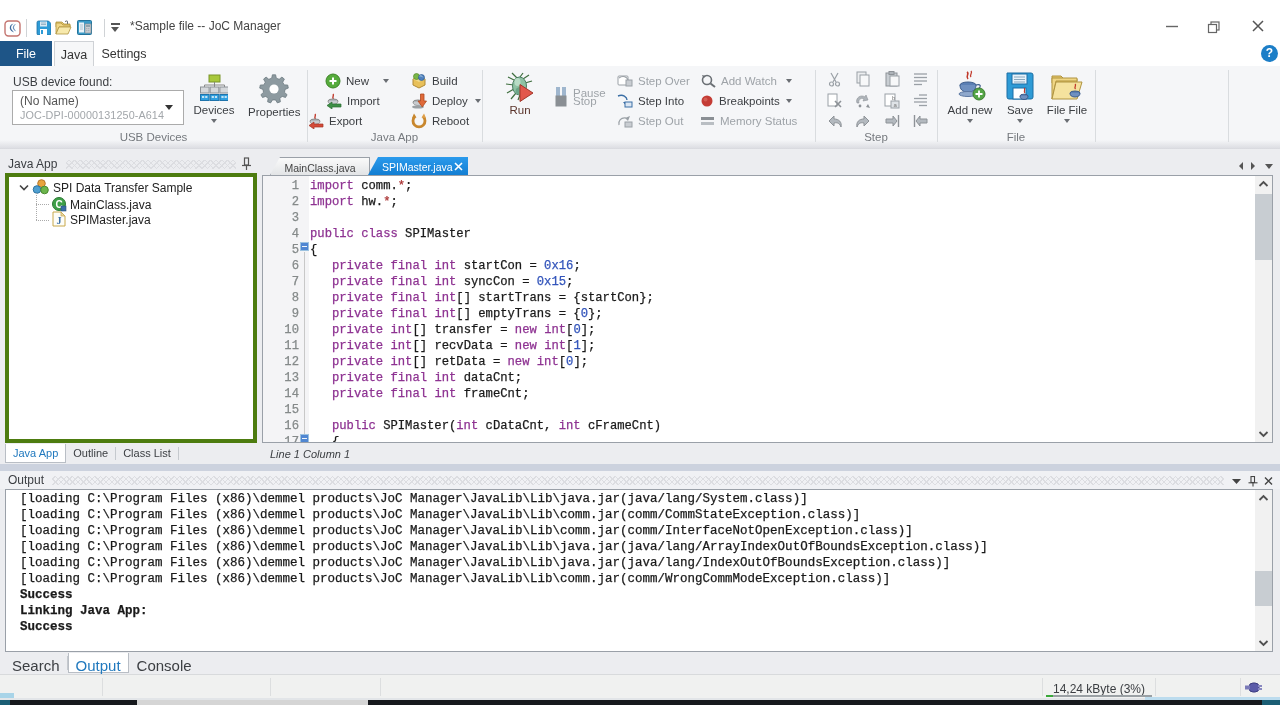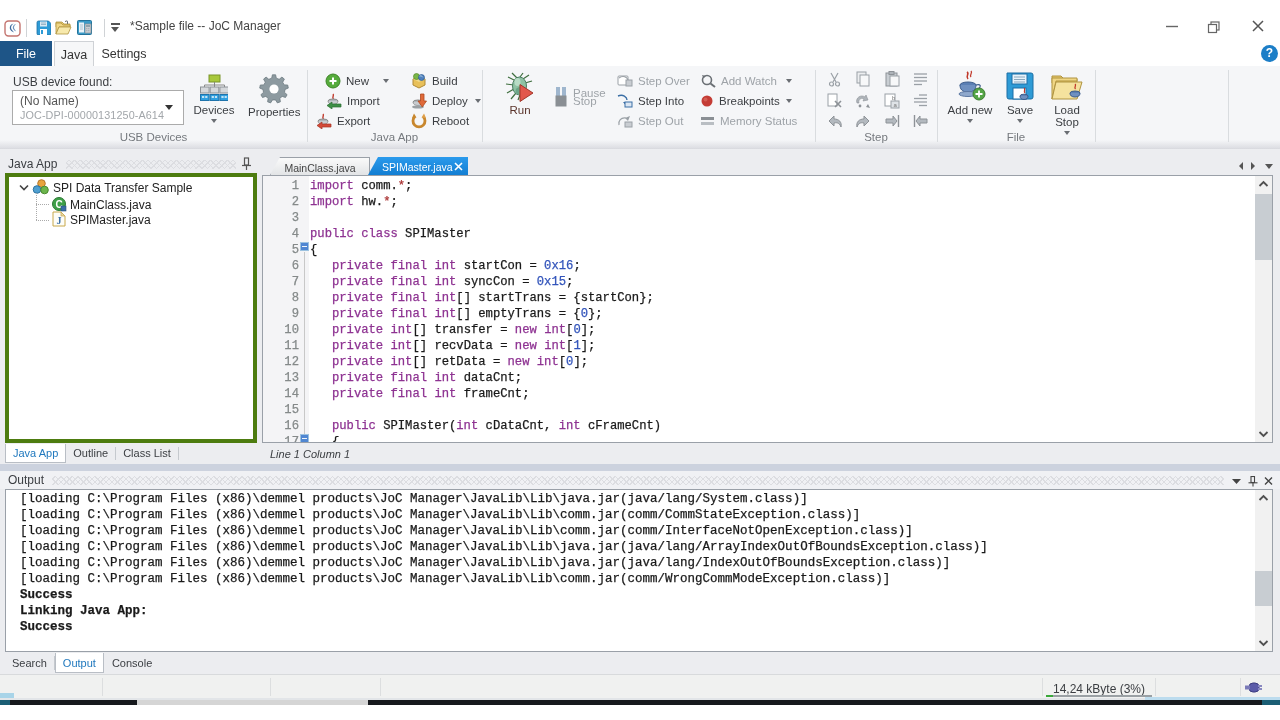--- a/index.html
+++ b/index.html
@@ -167,21 +167,21 @@
     </div>
     <div class="ritem" style="left:18px;top:24px;">
       <svg width="17" height="16" viewBox="0 0 17 16">
             <path d="M8 1c1.5 1.5-1.5 3 .5 5" fill="none" stroke="#c0392b" stroke-width="1.4"></path>
             <ellipse cx="8" cy="8" rx="5" ry="2" fill="#b0b6ba" stroke="#888"></ellipse>
             <path d="M3 8c0 2 2 3.5 5 3.5s5-1.5 5-3.5" fill="#c8ccd0" stroke="#888" stroke-width="0.7"></path>
             <path d="M16 11H7V9l-5 3.5L7 16v-2h9z" fill="#3d8f46" stroke="#2c6e33" stroke-width="0.7"></path>
           </svg>
       <span>Import</span>
     </div>
-    <div class="ritem" style="left:8px;top:44px;">
+    <div class="ritem" style="left:0;top:44px;">
       <svg width="17" height="16" viewBox="0 0 17 16">
             <path d="M8 1c1.5 1.5-1.5 3 .5 5" fill="none" stroke="#c0392b" stroke-width="1.4"></path>
             <ellipse cx="8" cy="8" rx="5" ry="2" fill="#b0b6ba" stroke="#888"></ellipse>
             <path d="M3 8c0 2 2 3.5 5 3.5s5-1.5 5-3.5" fill="#c8ccd0" stroke="#888" stroke-width="0.7"></path>
             <path d="M16 11H7V9l-5 3.5L7 16v-2h9z" fill="#d44a38" stroke="#a33527" stroke-width="0.7"></path>
           </svg>
       <span>Export</span>
     </div>
     <div class="ritem" style="left:104px;top:4px;">
       <svg width="16" height="16" viewBox="0 0 16 16">
@@ -402,21 +402,21 @@
     </div>
     <div class="bigbtn" style="left:105px;top:4px;width:50px;">
       <svg width="36" height="32" viewBox="0 0 36 32">
         <path d="M3 6h9l3 3h13v4H3z" fill="#e8c96a" stroke="#b09440"></path>
         <path d="M3 29V8h25v3H7l-4 18" fill="#f0d684" stroke="#b09440"></path>
         <path d="M7 12h26l-5 17H3z" fill="#f5e29e" stroke="#b09440"></path>
         <path d="M26 14c2 1.5-1.5 3 .5 5" fill="none" stroke="#c0392b" stroke-width="1.3"></path>
         <ellipse cx="26" cy="23" rx="5" ry="2" fill="#5b7fb4" stroke="#3c5c8c"></ellipse>
         <path d="M21 23c0 2.5 1.5 4 5 4s5-1.5 5-4" fill="#6f90c0" stroke="#3c5c8c"></path>
       </svg>
-      <div>Load Stop</div>
+      <div>File File</div>
       <div class="dda" style="margin:3px auto 0;"></div>
     </div>
   </div>
 </div>
 
 <div class="abs" style="left:0;top:149px;width:1280px;height:549px;background:#ecedf0;"></div>
 
 <div class="abs" style="left:8px;top:157px;font-size:12px;color:#3b3e42;">Java App</div>
 <div class="abs hatch" style="left:66px;top:160px;width:170px;height:9px;"></div>
 <svg class="abs" style="left:240px;top:157px;" width="12" height="14" viewBox="0 0 12 14">
@@ -570,21 +570,21 @@
     <div class="abs" style="left:0;top:0;width:17px;height:17px;"><svg width="17" height="17" viewBox="0 0 17 17">
             <path d="M4.5 10l4-4 4 4" fill="none" stroke="#505050" stroke-width="1.8"></path>
           </svg></div>
     <div class="abs" style="left:0;top:81px;width:17px;height:35px;background:#c8cdd2;"></div>
     <div class="abs" style="left:0;bottom:0;width:17px;height:17px;"><svg width="17" height="17" viewBox="0 0 17 17">
             <path d="M4.5 7l4 4 4-4" fill="none" stroke="#505050" stroke-width="1.8"></path>
           </svg></div>
   </div>
 </div>
 
-<div class="abs" id="outtabs" style="left:5px;top:653px;height:20px;display:flex;font-size:11px;color:#3b3e42;">
+<div class="abs" id="outtabs" style="left:5px;top:653px;height:20px;display:flex;font-size:15px;color:#3b3e42;">
   <div style="padding:4px 7px 0;">Search</div>
   <div style="width:1px;background:#c5c9ce;margin:3px 0;"></div>
   <div style="padding:4px 7px 0;background:#fff;border:1px solid #b9bec5;border-top:none;color:#2179be;">Output</div>
   <div style="padding:4px 8px 0;">Console</div>
 </div>
 
 <div class="abs" id="status" style="left:0;top:674px;width:1280px;height:24px;background:#f0f1f0;border-top:1px solid #d8dadc;">
   <div class="abs" style="left:102px;top:3px;width:1px;height:18px;background:#dcdedf;"></div>
   <div class="abs" style="left:270px;top:3px;width:1px;height:18px;background:#dcdedf;"></div>
   <div class="abs" style="left:380px;top:3px;width:1px;height:18px;background:#dcdedf;"></div>

